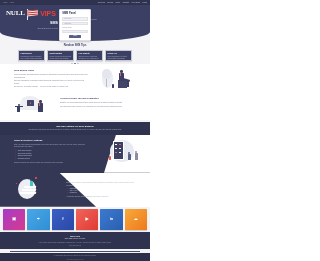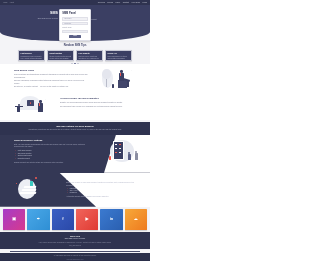--- a/index.html
+++ b/index.html
@@ -210,20 +210,31 @@
       <span class="tn-item">Panel</span>
       <span class="tn-item">Contact</span>
       <span class="tn-item">Help Desk</span>
       <span class="tn-item">Login</span>
     </div>
   </div>
 
   <div class="hero">
     <div class="hero-inner">
       <div class="brand-col">
+        <div class="brand-row">
+          <span class="logo-null">NULL</span>
+          <span class="logo-flag">
+            <span class="pole"></span>
+            <span class="cloth"></span>
+            <span class="stripe s1"></span>
+            <span class="stripe s2"></span>
+            <span class="stripe s3"></span>
+          </span>
+          <span class="logo-vips">VIPS</span>
+        </div>
         <div class="sms-label">SMS</div>
         <div class="brand-sub">Bulk SMS Service Provider</div>
       </div>
       <div class="hero-right">
         <h2>Panelim</h2>
         <p>Manage Your Panel Account</p>
       </div>
     </div>
 
     <div class="login-card">

